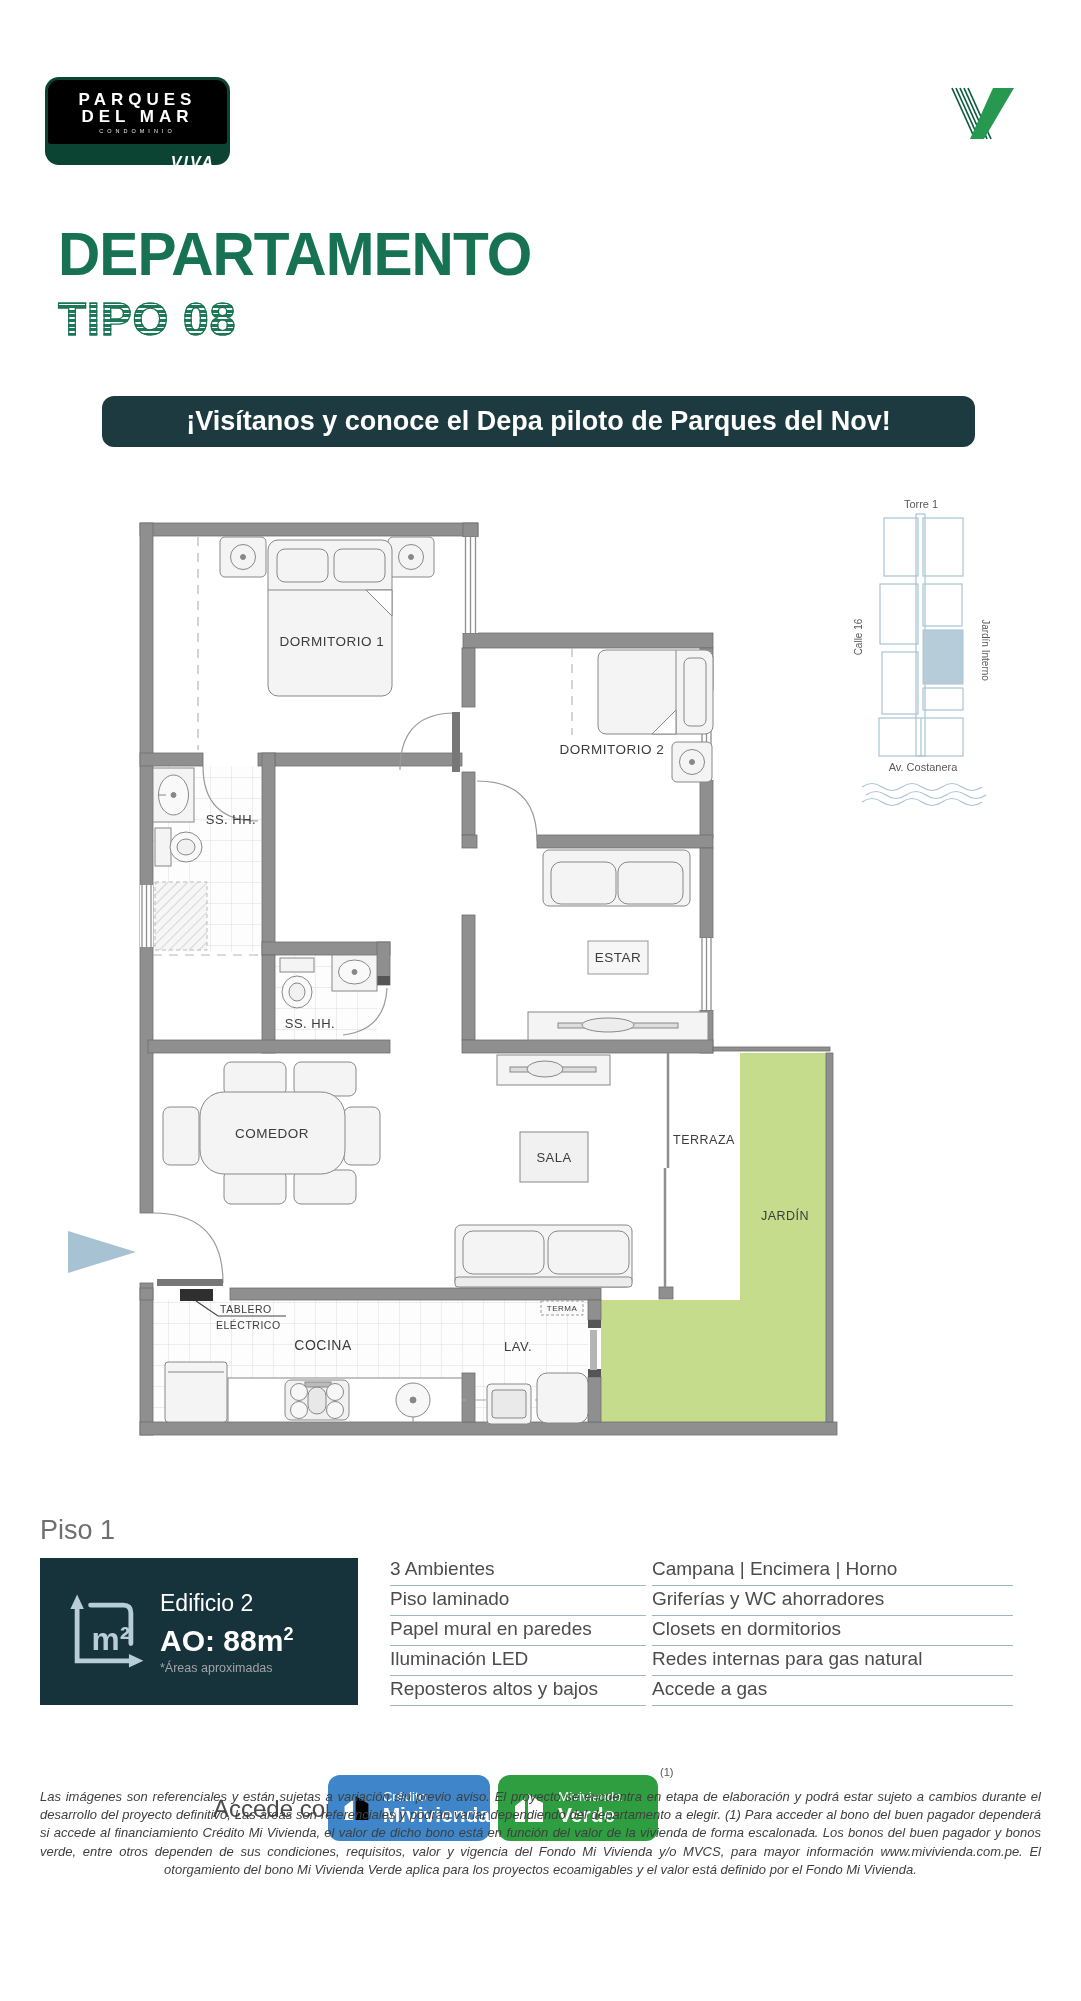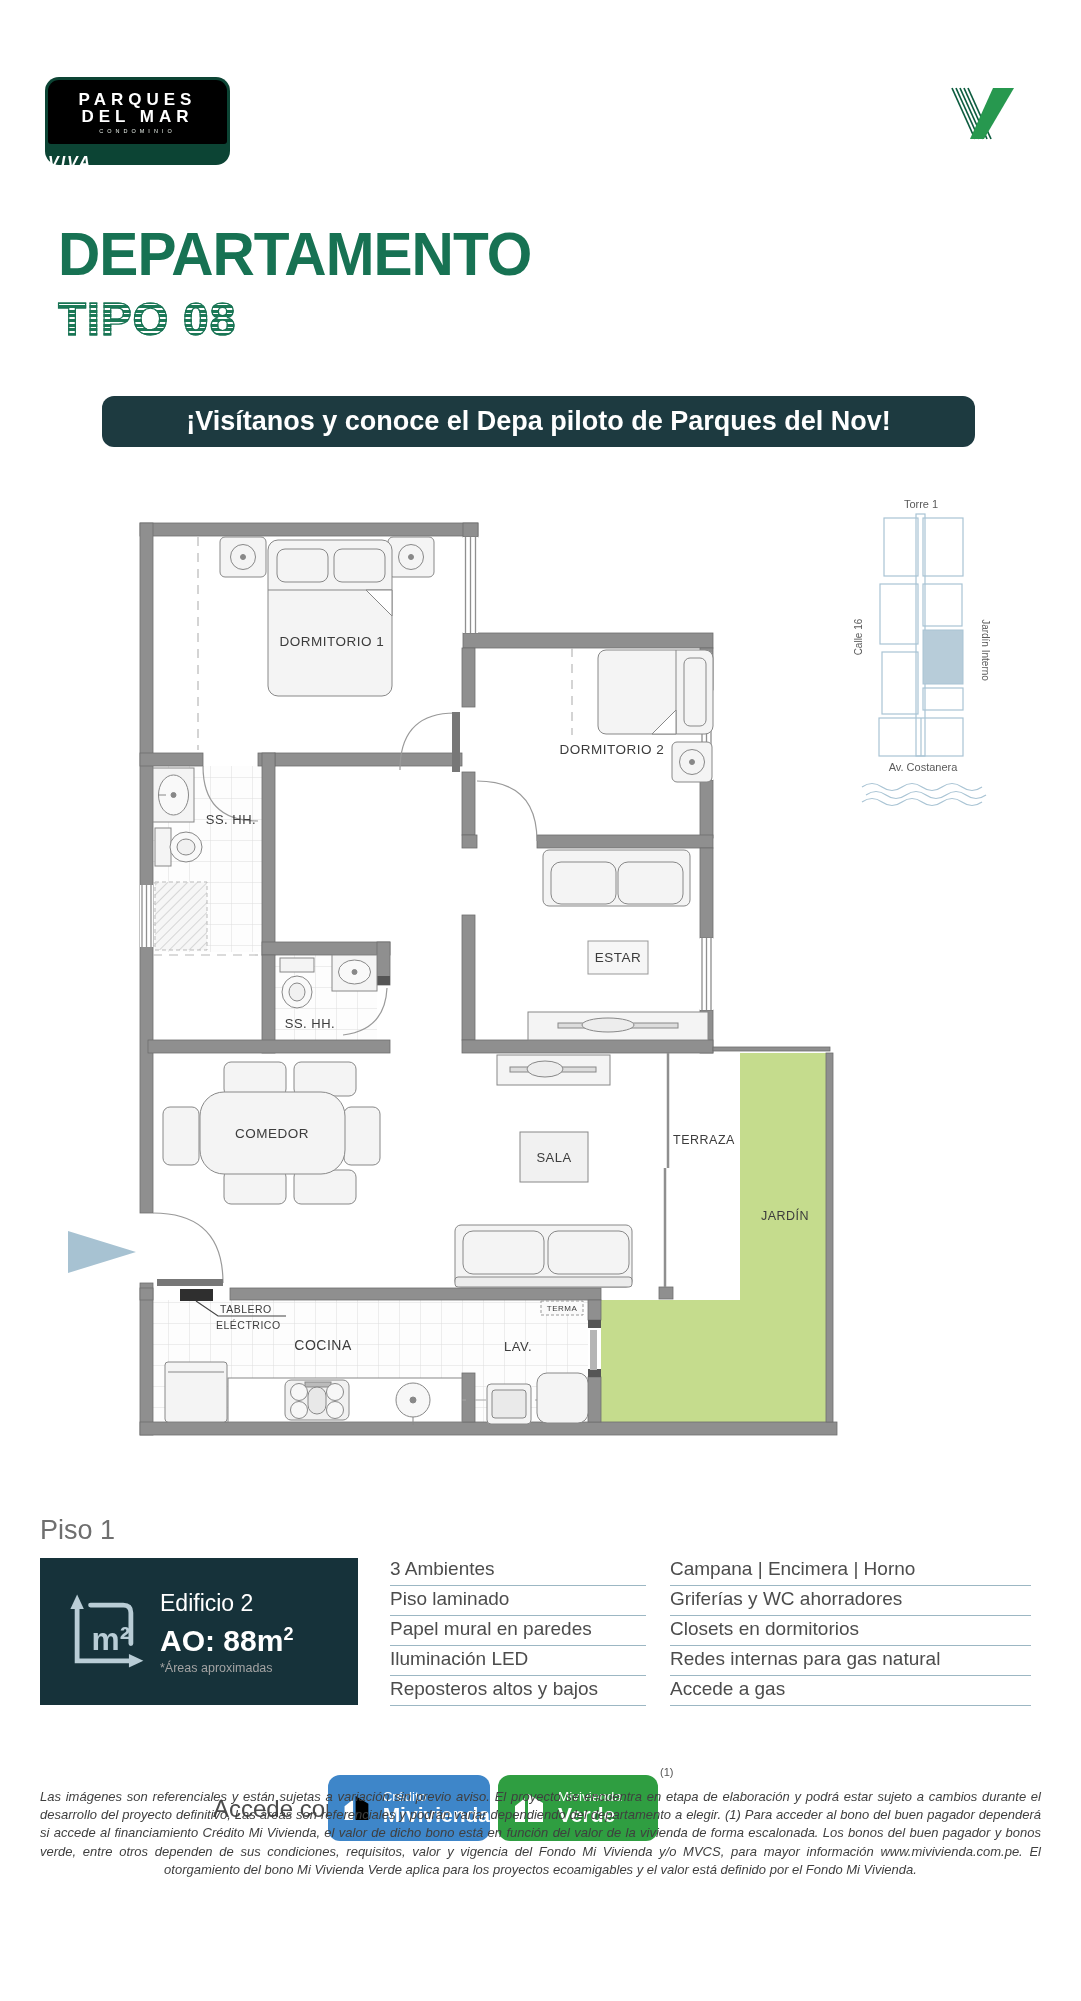--- a/index.html
+++ b/index.html
@@ -8,21 +8,21 @@
   .abs{position:absolute;}
 
   
   .logo-badge{left:45px;top:77px;width:185px;height:88px;background:#0c4434;
       border-radius:14px;box-sizing:border-box;padding:3px 3px 0 3px;}
   .logo-black{background:#000;border-radius:11px 11px 3px 3px;height:64px;
       display:flex;flex-direction:column;align-items:center;justify-content:center;}
   .logo-l1{color:#fff;font-weight:bold;font-size:17px;letter-spacing:5px;line-height:17px;}
   .logo-l2{color:#fff;font-weight:bold;font-size:17px;letter-spacing:5px;line-height:17px;}
   .logo-sub{color:#e8efe9;font-size:5.5px;letter-spacing:4px;margin-top:3px;}
-  .logo-strip{height:37px;display:flex;justify-content:flex-start;align-items:center;padding-right:12px;}
+  .logo-strip{height:37px;display:flex;justify-content:flex-end;align-items:center;padding-right:12px;}
   .viva{color:#ffffff;font-weight:800;font-style:italic;font-size:16px;letter-spacing:2px;}
 
   .title{left:58px;top:224px;font-size:61px;font-weight:800;color:#177253;
       letter-spacing:-1px;line-height:1;transform:scaleX(.96);transform-origin:left;}
   .subtitle{left:58px;top:296px;font-size:46px;font-weight:800;line-height:1;
       letter-spacing:1px;color:#177253;-webkit-text-stroke:1.2px #177253;}
   @supports (-webkit-background-clip:text){
     .subtitle{color:transparent;
       background:repeating-linear-gradient(180deg,#1c7a57 0 3px,#ffffff 3px 4.6px);
       -webkit-background-clip:text;background-clip:text;}
@@ -35,21 +35,21 @@
   .piso{left:40px;top:1515px;font-size:27px;color:#6f6f6f;}
   .areabox{left:40px;top:1558px;width:318px;height:147px;background:#16323a;
       display:flex;align-items:center;color:#fff;}
   .areaicon{margin-left:16px;flex:none;}
   .areatext{margin-left:8px;}
   .ed{font-size:23px;line-height:28px;}
   .ao{font-size:30px;font-weight:bold;line-height:34px;}
   .ao sup{font-size:18px;}
   .anote{font-size:12.5px;color:#a3a3a3;margin-top:3px;}
   .feat-col{top:1556px;}
-  .c1{left:390px;width:256px;} .c2{left:670px;width:361px;}
+  .c1{left:390px;width:256px;} .c2{left:652px;width:361px;}
   .feat-item{font-size:19px;color:#4c4c4c;height:30px;line-height:25px;
       border-bottom:1px solid #9cb7c3;box-sizing:border-box;white-space:nowrap;}
 
   .accede{left:213px;top:1795px;font-size:24px;color:#4c4c4c;}
   .cta{top:1775px;height:66px;border-radius:12px;display:flex;align-items:center;
       color:#fff;box-sizing:border-box;padding-left:14px;cursor:pointer;}
   .cta .txt{margin-left:10px;line-height:1.05;}
   .cta .t1{font-size:13.5px;}
   .cta .t2{font-size:21px;font-weight:bold;}
   .btn-blue{left:328px;width:162px;background:#3e86c9;}

